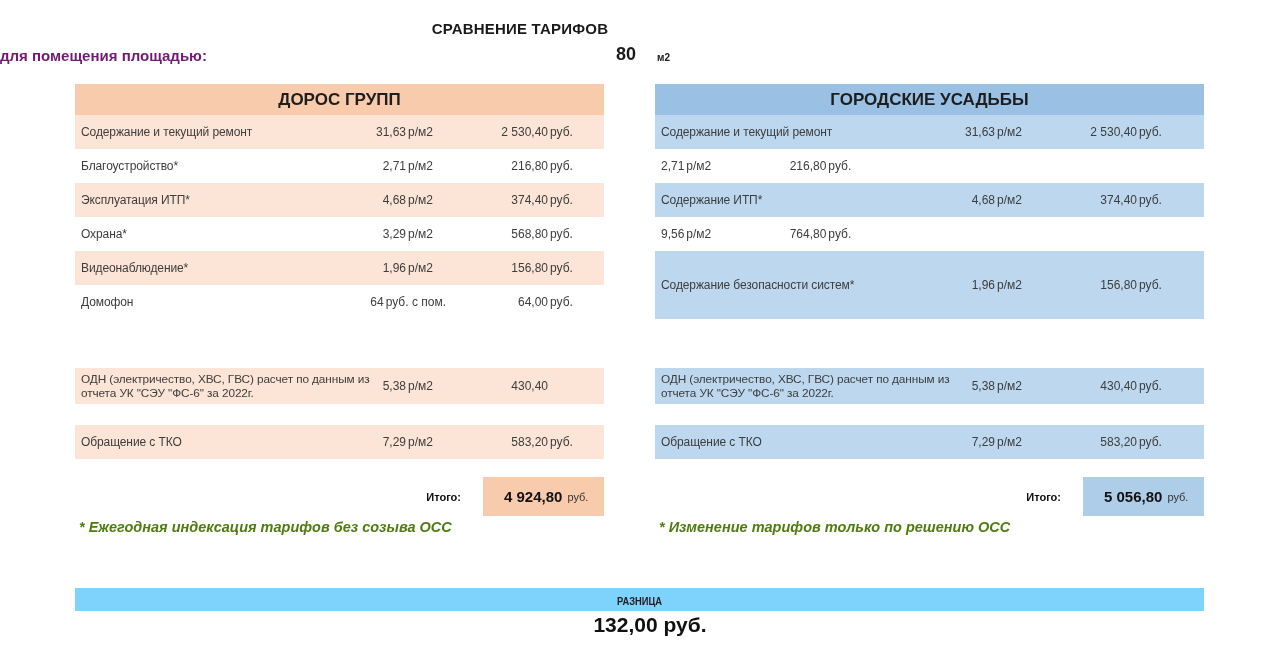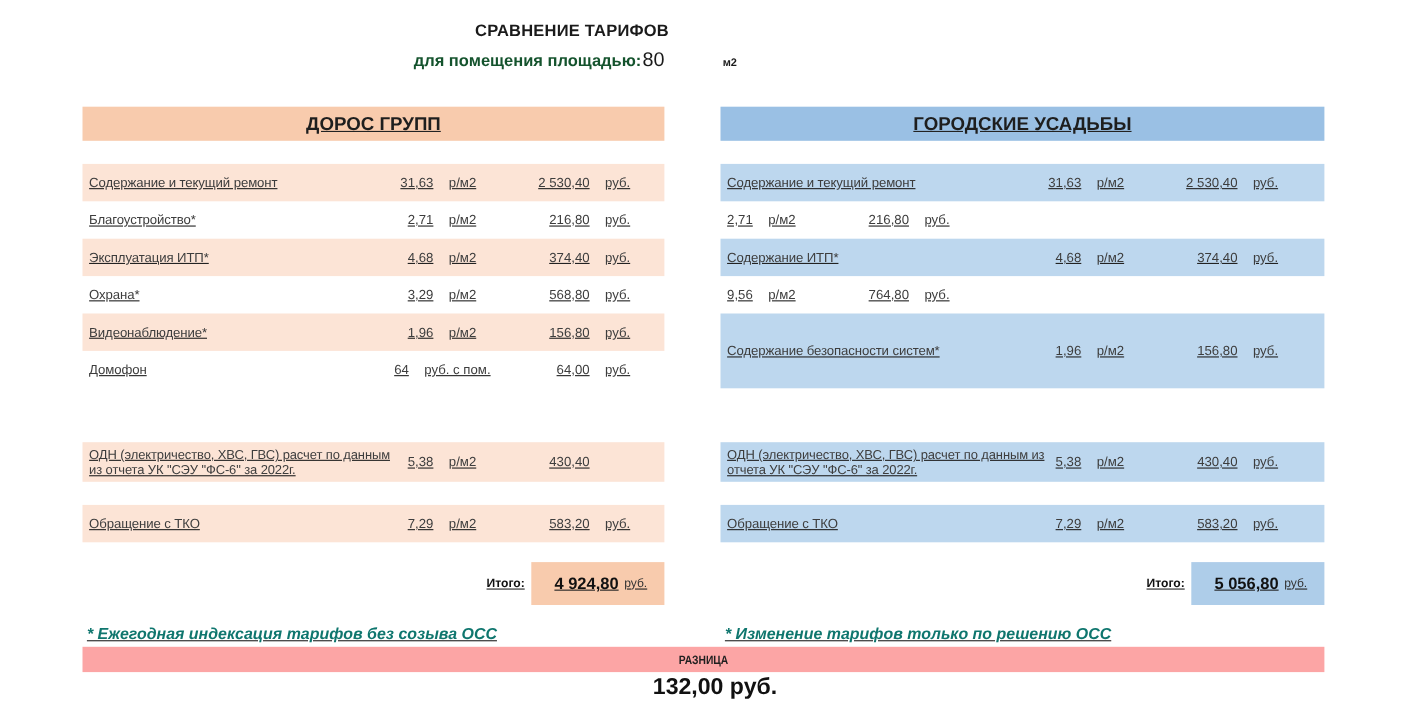--- a/index.html
+++ b/index.html
@@ -2,55 +2,55 @@
 <html><head>
 <meta charset="utf-8">
 <style>
   html,body{margin:0;padding:0;background:#fff;}
   body{font-family:"Liberation Sans","DejaVu Sans",sans-serif;color:#222;}
   .sheet{position:relative;width:1258px;height:658px;background:#fff;overflow:hidden;}
 
   
   .title{position:absolute;top:20px;left:0;width:1040px;text-align:center;
          font-size:15px;font-weight:bold;color:#1a1a1a;letter-spacing:.2px;}
-  .subtitle-label{position:absolute;top:47px;left:0;width:583px;text-align:right;
-         font-size:15px;font-weight:bold;color:#14532d;}
-  .area-value{position:absolute;top:44px;left:584px;font-size:18px;font-weight:normal;color:#1a1a1a;}
+  .subtitle-label{position:absolute;top:47px;left:0;width:583px;text-align:left;
+         font-size:15px;font-weight:bold;color:#701a75;}
+  .area-value{position:absolute;top:44px;left:616px;font-size:18px;font-weight:bold;color:#1a1a1a;}
   .area-unit{position:absolute;top:52px;left:657px;font-size:10px;font-weight:bold;color:#1a1a1a;}
 
   
-  .table{position:absolute;top:97px;text-decoration:underline;}
+  .table{position:absolute;top:84px;}
   .table.left{left:75px;width:529px;}
   .table.right{left:655px;width:549px;}
   .thead{height:31px;line-height:31px;text-align:center;font-size:17px;font-weight:bold;
          color:#1e1e1e;background:var(--accent);}
-  .rows{margin-top:21px;}
+  .rows{}
   .row{display:flex;align-items:center;min-height:34px;padding-left:6px;box-sizing:border-box;}
   .table.left .row{padding-right:16px;}
   .table.right .row{padding-right:27px;}
   .row.shaded{background:var(--row);}
   .row.tall{min-height:68px;}
   .row .label{flex:1;font-size:12px;line-height:14px;color:#3d3d3d;letter-spacing:-.1px;padding-right:4px;}
   .row.wide .label{font-size:11.8px;}
   .cell{display:flex;align-items:flex-start;}
   .cell.rate{flex:0 0 152px;}
   .row.wide .cell.rate{flex-basis:40px;}
   .cell.amount{flex:0 0 142px;}
   .cell .num{flex:1;text-align:right;font-size:12px;color:#3d3d3d;white-space:nowrap;}
-  .cell .unit{flex:0 0 38px;padding-left:14px;text-align:left;font-size:12px;color:#3d3d3d;white-space:nowrap;overflow:visible;}
-
-  
-  .total-row{display:flex;justify-content:flex-end;align-items:center;margin-top:18px;height:39px;}
+  .cell .unit{flex:0 0 38px;padding-left:2px;text-align:left;font-size:12px;color:#3d3d3d;white-space:nowrap;overflow:visible;}
+
+  
+  .total-row{display:flex;justify-content:flex-end;align-items:center;margin-top:18px;height:39px;gap:16px;}
   .total-label{font-size:11px;font-weight:bold;color:#111;margin-right:6px;}
   .total-box{width:121px;height:39px;box-sizing:border-box;display:flex;align-items:center;
              padding-left:8px;background:var(--total);}
   .total-value{font-size:15px;font-weight:bold;color:#111;white-space:nowrap;margin-left:13px;}
   .total-unit{font-size:11px;color:#333;margin-left:5px;}
 
-  .footnote{margin-top:19px;padding-left:4px;font-size:14.5px;font-weight:bold;font-style:italic;color:#0f766e;}
+  .footnote{margin-top:3px;padding-left:4px;font-size:14.5px;font-weight:bold;font-style:italic;color:#4d7c0f;}
 
   
   .diff-bar{position:absolute;top:588px;left:75px;width:1129px;height:23px;line-height:23px;
             text-align:center;}
   .diff-bar .bar-text{display:inline-block;transform:scaleX(.85);font-size:11px;font-weight:bold;color:#1f1f1f;}
   .diff-value{position:absolute;top:613px;left:10px;width:1280px;text-align:center;
               font-size:21px;font-weight:bold;color:#111;}
 </style>
 </head>
 <body>
@@ -246,18 +246,18 @@
     <div class="total-row">
       <span class="total-label">Итого:</span>
       <span class="total-box">
         <span class="total-value">5 056,80</span>
         <span class="total-unit">руб.</span>
       </span>
     </div>
     <div class="footnote">* Изменение тарифов только по решению ОСС</div>
   </section>
 
-  <div class="diff-bar" style="background: #fca5a5;">
+  <div class="diff-bar" style="background: #7dd3fc;">
     <span class="bar-text">РАЗНИЦА</span>
   </div>
   <div class="diff-value">132,00 руб.</div>
 
 </div>
 
 </body></html>

